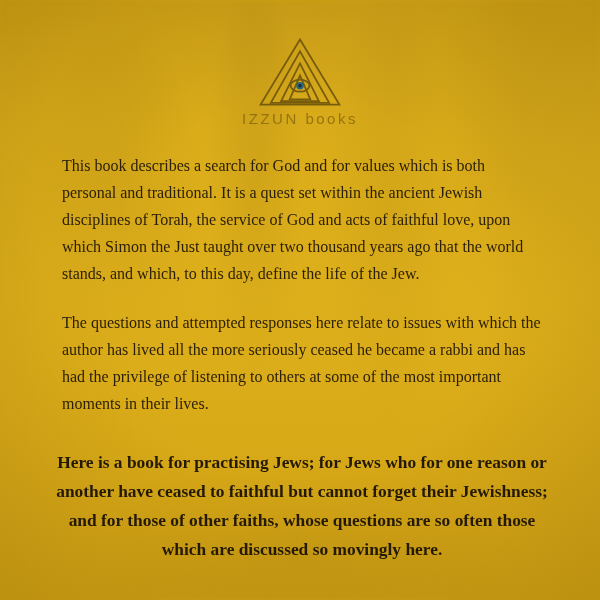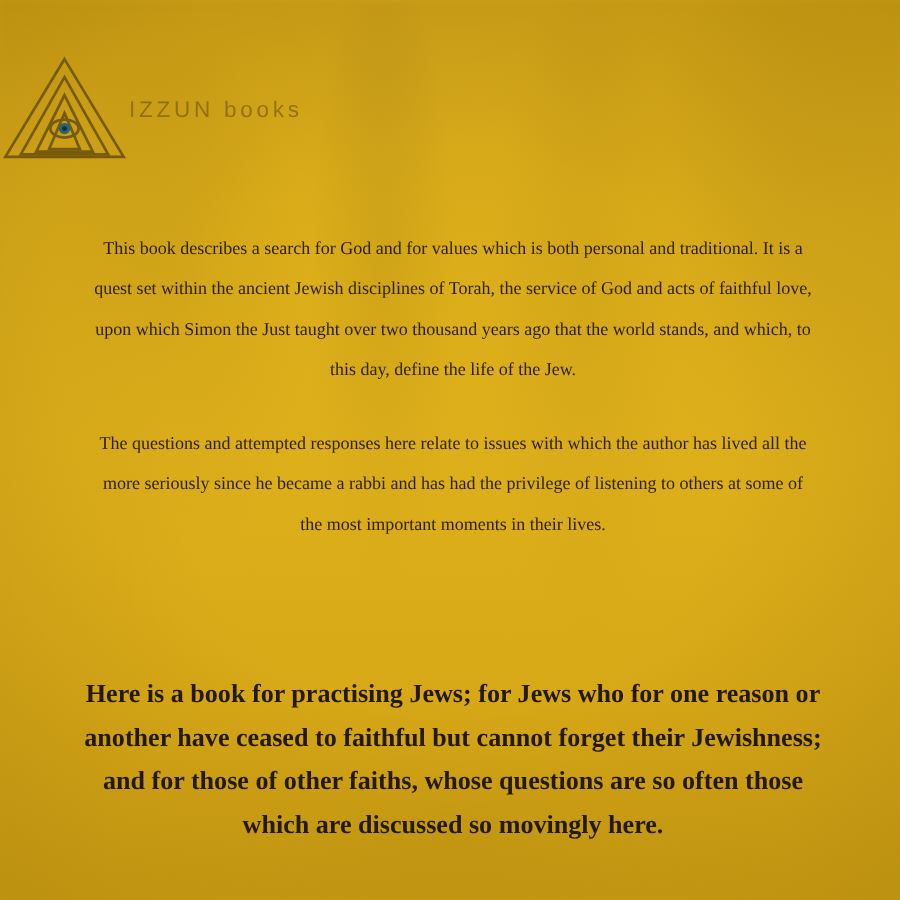--- a/index.html
+++ b/index.html
@@ -53,20 +53,21 @@
     box-sizing: border-box;
   }
 
   
   .logo-wrap {
     position: absolute;
     top: 36px;
     left: 0;
     right: 0;
     display: flex;
+    flex-direction: column;
     align-items: center;
   }
   .logo-mark {
     width: 86px;
     height: 72px;
     display: block;
     opacity: 0.92;
   }
   .logo-word {
     margin-top: 2px;
@@ -80,23 +81,23 @@
 
   
   .body-text {
     position: absolute;
     left: 62px;
     right: 58px;
     top: 152px;
     color: #241a05;
   }
   .para {
-    font-size: 12px;
+    font-size: 16px;
     line-height: 27px;
-    text-align: center;
+    text-align: left;
     margin: 0 0 22px 0;
     color: #2a1e06;
   }
   .para:last-child { margin-bottom: 0; }
 
   .closing {
     position: absolute;
     left: 56px;
     right: 52px;
     top: 448px;
@@ -129,19 +130,19 @@
           <ellipse cx="50" cy="58" rx="11" ry="7" fill="none" stroke="#6f560b" stroke-width="2.1"></ellipse>
           <circle cx="50" cy="58" r="4.4" fill="#1c5f86"></circle>
           <circle cx="50" cy="58" r="1.9" fill="#11202c"></circle>
         </g>
       </svg>
       <div class="logo-word">IZZUN books</div>
     </div>
 
     <div class="body-text">
       <p class="para">This book describes a search for God and for values which is both personal and traditional. It is a quest set within the ancient Jewish disciplines of Torah, the service of God and acts of faithful love, upon which Simon the Just taught over two thousand years ago that the world stands, and which, to this day, define the life of the Jew.</p>
-      <p class="para">The questions and attempted responses here relate to issues with which the author has lived all the more seriously since he became a rabbi and has had the privilege of listening to others at some of the most important moments in their lives.</p>
+      <p class="para">The questions and attempted responses here relate to issues with which the author has lived all the more seriously ceased he became a rabbi and has had the privilege of listening to others at some of the most important moments in their lives.</p>
     </div>
 
     <div class="closing">Here is a book for practising Jews; for Jews who for one reason or another have ceased to faithful but cannot forget their Jewishness; and for those of other faiths, whose questions are so often those which are discussed so movingly here.</div>
 
   </div>
 </div>
 
 </body></html>

